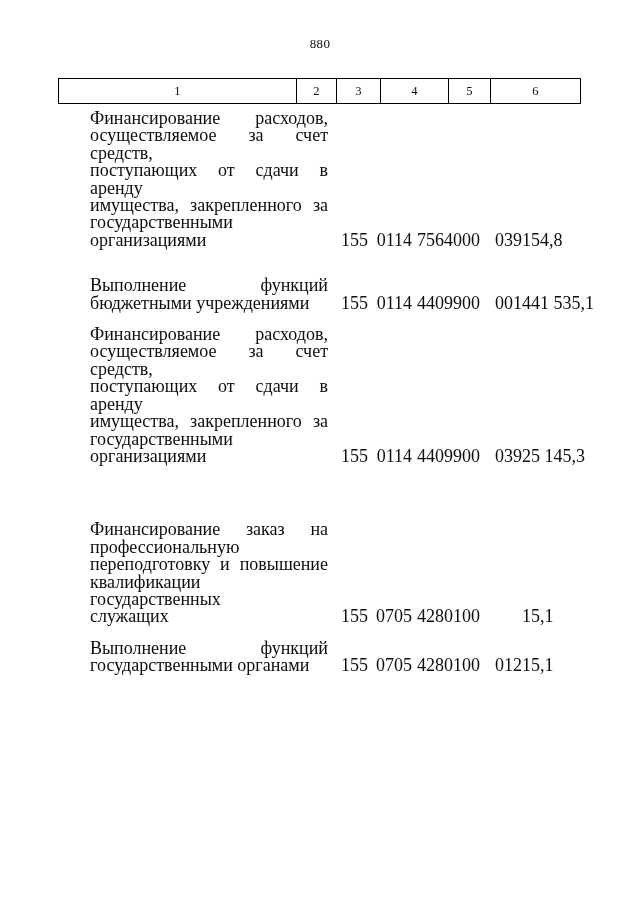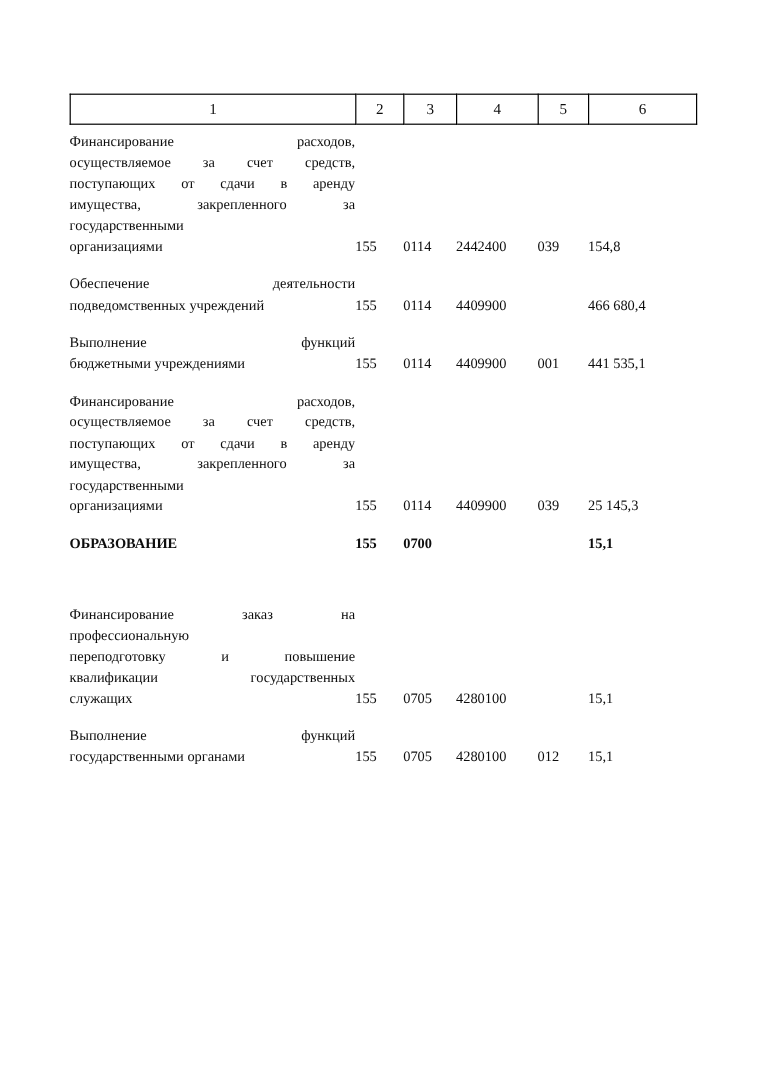--- a/index.html
+++ b/index.html
@@ -61,36 +61,37 @@
   .body-table {
     position: absolute;
     top: 110px;
     left: 58px;
     width: 522px;
   }
   table.rows {
     border-collapse: collapse;
     width: 522px;
     table-layout: fixed;
-    font-size: 12px;
+    font-size: 18px;
+    margin-left: 32px;
   }
   table.rows td {
     padding: 0 0 0 0;
     vertical-align: bottom;
     line-height: 17.4px;
   }
   td.name {
     text-align: justify;
     text-align-last: justify;
     padding-right: 8px;
     padding-left: 6px;
     vertical-align: top;
   }
   td.num {
-    text-align: left;
+    text-align: right;
     white-space: nowrap;
   }
   td.amt {
     text-align: left;
     white-space: nowrap;
     padding-right: 4px;
   }
   tr.spacer td {
     height: 14px;
     line-height: 14px;
@@ -106,20 +107,21 @@
     display: block;
     text-align: left;
     text-align-last: left;
   }
 </style>
 </head>
 <body>
 
 <div class="page">
 
+  <div class="page-number">880</div>
 
   <div class="table-wrap">
     <table class="doc">
       <colgroup>
         <col class="c1">
           <col class="c2">
           <col class="c3">
           <col class="c4">
           <col class="c5">
           <col class="c6">
@@ -152,37 +154,26 @@
             <td class="name">
               <span class="nm-just">Финансирование расходов,</span>
               <span class="nm-just">осуществляемое за счет средств,</span>
               <span class="nm-just">поступающих от сдачи в аренду</span>
               <span class="nm-just">имущества, закрепленного за</span>
               <span class="nm-just">государственными</span>
               <span class="nm-left">организациями</span>
             </td>
             <td class="num">155</td>
             <td class="num">0114</td>
-            <td class="num">2442400</td>
+            <td class="num">7564000</td>
             <td class="num">039</td>
             <td class="amt">154,8</td>
           </tr>
           <tr class="spacer">
             <td colspan="6">&nbsp;</td>
-          </tr>
-          <tr>
-            <td class="name">
-              <span class="nm-just">Обеспечение деятельности</span>
-              <span class="nm-left">подведомственных учреждений</span>
-            </td>
-            <td class="num">155</td>
-            <td class="num">0114</td>
-            <td class="num">4409900</td>
-            <td class="num"></td>
-            <td class="amt">466 680,4</td>
           </tr>
           <tr class="spacer">
             <td colspan="6">&nbsp;</td>
           </tr>
           <tr>
             <td class="name">
               <span class="nm-just">Выполнение функций</span>
               <span class="nm-left">бюджетными учреждениями</span>
             </td>
             <td class="num">155</td>
@@ -205,30 +196,20 @@
             </td>
             <td class="num">155</td>
             <td class="num">0114</td>
             <td class="num">4409900</td>
             <td class="num">039</td>
             <td class="amt">25 145,3</td>
           </tr>
           <tr class="spacer">
             <td colspan="6">&nbsp;</td>
           </tr>
-          <tr>
-            <td class="name bold">
-              <span class="nm-left">ОБРАЗОВАНИЕ</span>
-            </td>
-            <td class="num bold">155</td>
-            <td class="num bold">0700</td>
-            <td class="num bold"></td>
-            <td class="num bold"></td>
-            <td class="amt bold">15,1</td>
-          </tr>
           <tr class="spacer">
             <td colspan="6">&nbsp;</td>
           </tr>
           <tr class="spacer">
             <td colspan="6">&nbsp;</td>
           </tr>
           <tr class="spacer">
             <td colspan="6">&nbsp;</td>
           </tr>
           <tr>

